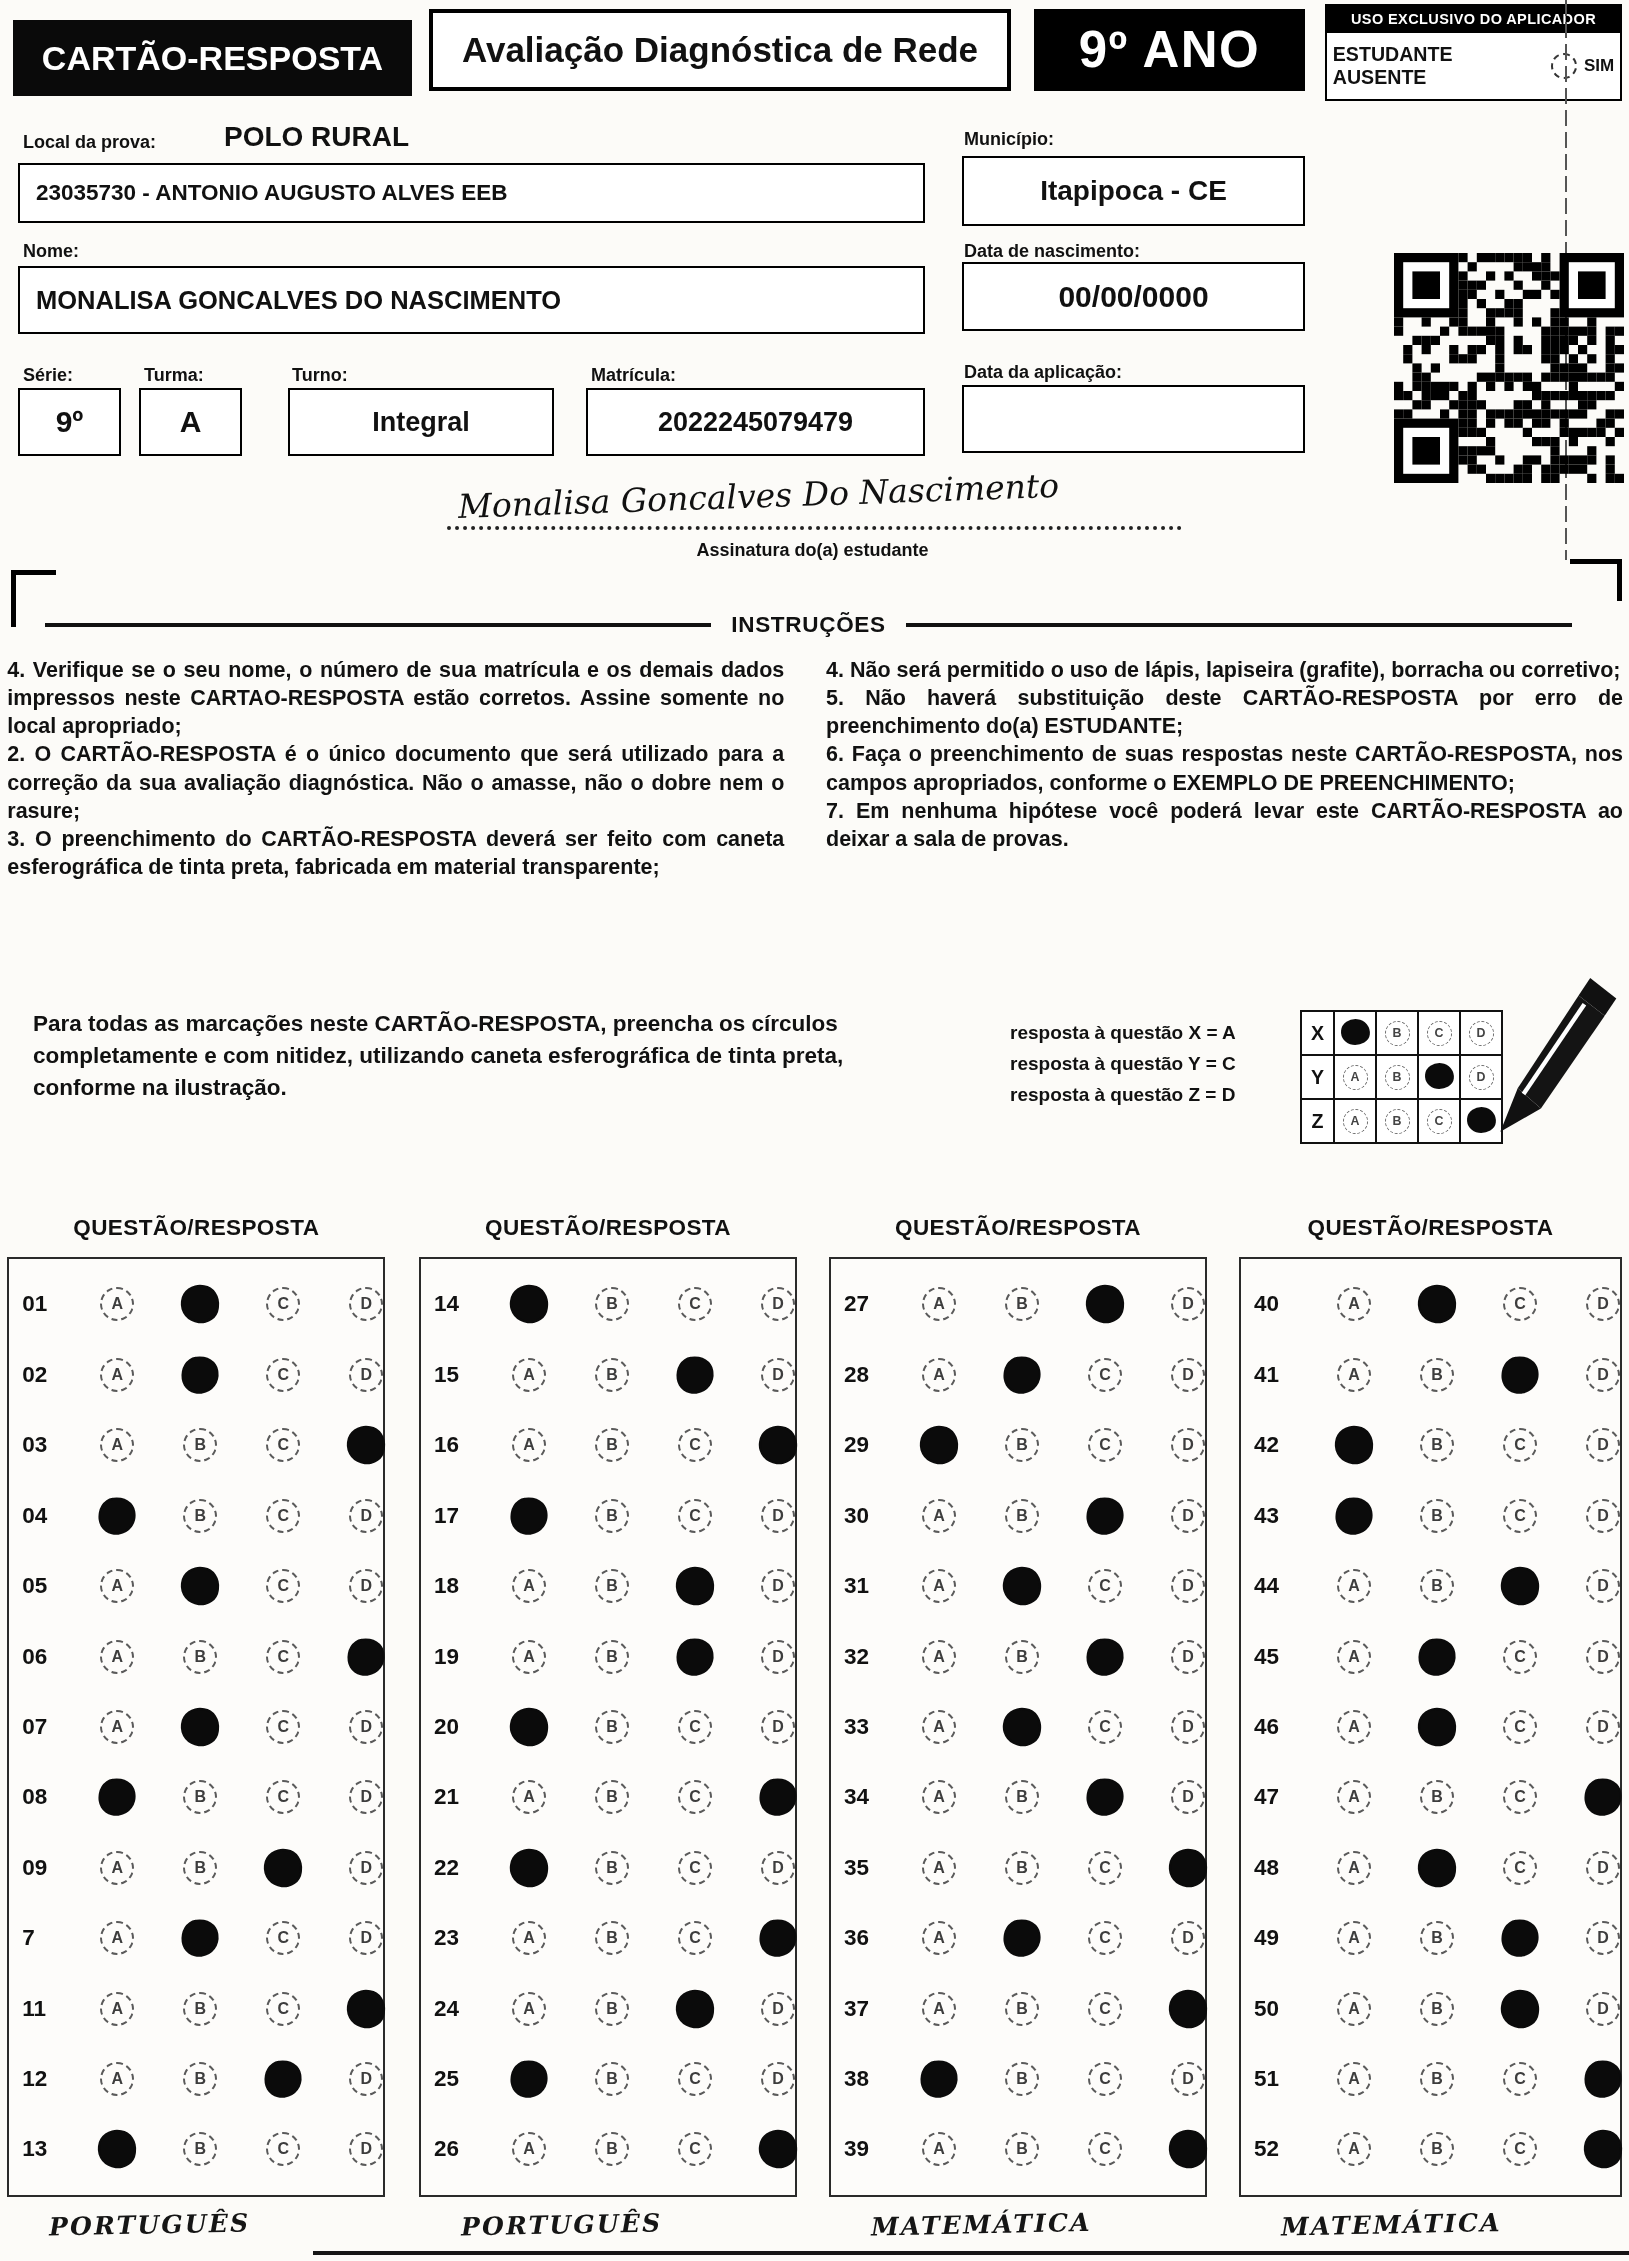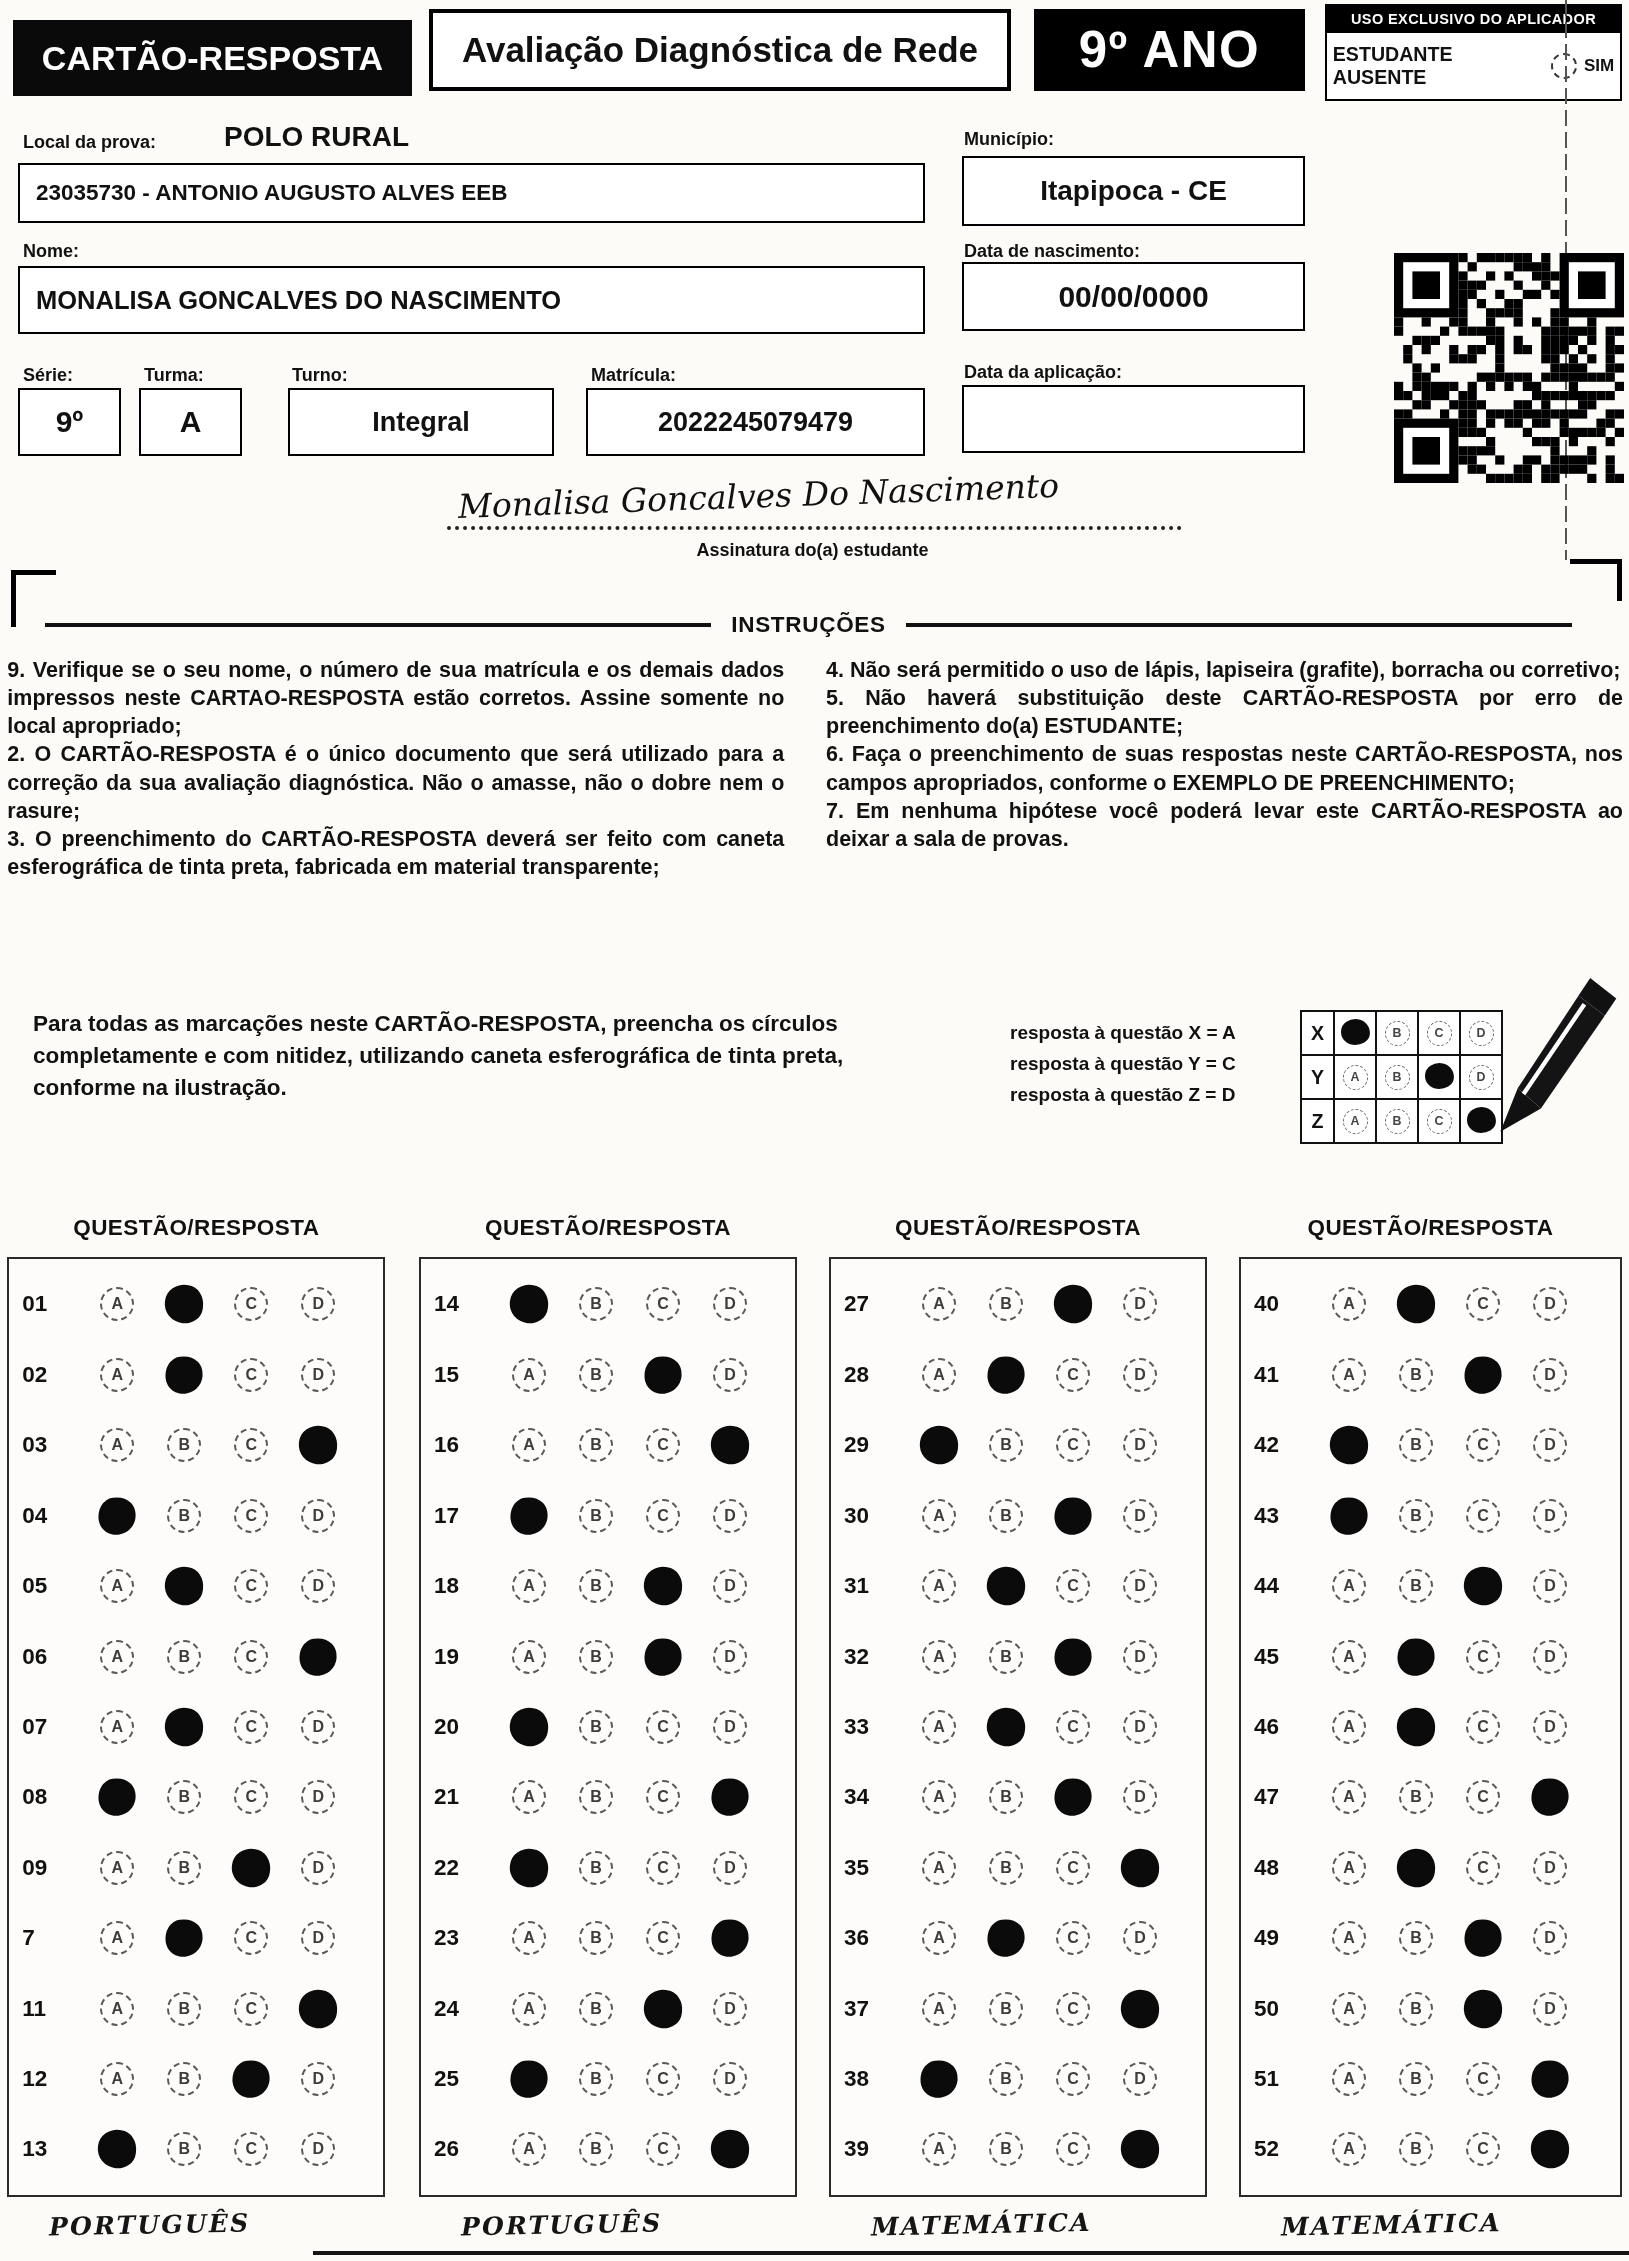--- a/index.html
+++ b/index.html
@@ -70,21 +70,21 @@
   .mini-filled { display:inline-block; width:29px; height:26px; background:#0b0b0b;
                  border-radius:52% 48% 55% 45% / 50% 54% 46% 50%; transform:rotate(6deg); }
   .pen { position:absolute; left:1480px; top:969px; }
 
   
   .answer-col { position:absolute; top:1215px; width:378px; }
   #col-1 { left:7.3px; } #col-2 { left:419px; } #col-3 { left:829px; } #col-4 { left:1239px; width:383px; }
   .answer-header { text-align:center; font-size:22.5px; font-weight:700; margin-bottom:16px; letter-spacing:0.4px; }
   .answer-body { border:2.5px solid #2a2a2a; height:940px; display:flex; flex-direction:column;
                  justify-content:space-around; padding:10.2px 0; background:#fdfcfa; }
-  .q-row { display:flex; align-items:center; padding-left:13px; }
+  .q-row { display:flex; align-items:center; padding-left:13px;gap:16px; }
   .q-num { width:45px; font-size:22.5px; font-weight:700; }
   .bubble { width:34px; height:34px; border:2.2px dashed #5a5a5a; border-radius:50%; display:flex; align-items:center;
             justify-content:center; font-size:16px; font-weight:700; color:#3d3d3d; margin-left:33px; flex:none; }
   .bubble.filled { background:#0b0b0b; border:2.2px solid #0b0b0b; color:transparent;
                    border-radius:53% 47% 50% 55% / 49% 54% 46% 52%; transform:rotate(7deg) scale(1.13); }
   .q-row:nth-child(even) .bubble.filled { transform:rotate(-8deg) scale(1.1);
                    border-radius:46% 54% 52% 48% / 55% 45% 53% 47%; }
   .subject-label { margin:11.6px 0 0 42px; font-family:"DejaVu Serif", serif; font-style:italic; font-size:25px;
                    font-weight:700; letter-spacing:2.2px; text-transform:uppercase; transform:rotate(-1.2deg); color:#151515; }
 </style>
@@ -399,21 +399,21 @@
 
   <div class="bracket-left"></div>
   <div class="bracket-right"></div>
 
   <div class="instr-bar">
     <div class="instr-line"></div>
     <div class="instr-title">INSTRUÇÕES</div>
     <div class="instr-line"></div>
   </div>
   <div class="instr-col" id="instr-left">
-      <p>9. Verifique se o seu nome, o número de sua matrícula e os demais dados impressos neste CARTAO-RESPOSTA estão corretos. Assine somente no local apropriado;</p>
+      <p>4. Verifique se o seu nome, o número de sua matrícula e os demais dados impressos neste CARTAO-RESPOSTA estão corretos. Assine somente no local apropriado;</p>
       <p>2. O CARTÃO-RESPOSTA é o único documento que será utilizado para a correção da sua avaliação diagnóstica. Não o amasse, não o dobre nem o rasure;</p>
       <p>3. O preenchimento do CARTÃO-RESPOSTA deverá ser feito com caneta esferográfica de tinta preta, fabricada em material transparente;</p>
     </div>
   <div class="instr-col" id="instr-right">
       <p>4. Não será permitido o uso de lápis, lapiseira (grafite), borracha ou corretivo;</p>
       <p>5. Não haverá substituição deste CARTÃO-RESPOSTA por erro de preenchimento do(a) ESTUDANTE;</p>
       <p>6. Faça o preenchimento de suas respostas neste CARTÃO-RESPOSTA, nos campos apropriados, conforme o EXEMPLO DE PREENCHIMENTO;</p>
       <p>7. Em nenhuma hipótese você poderá levar este CARTÃO-RESPOSTA ao deixar a sala de provas.</p>
     </div>
 

